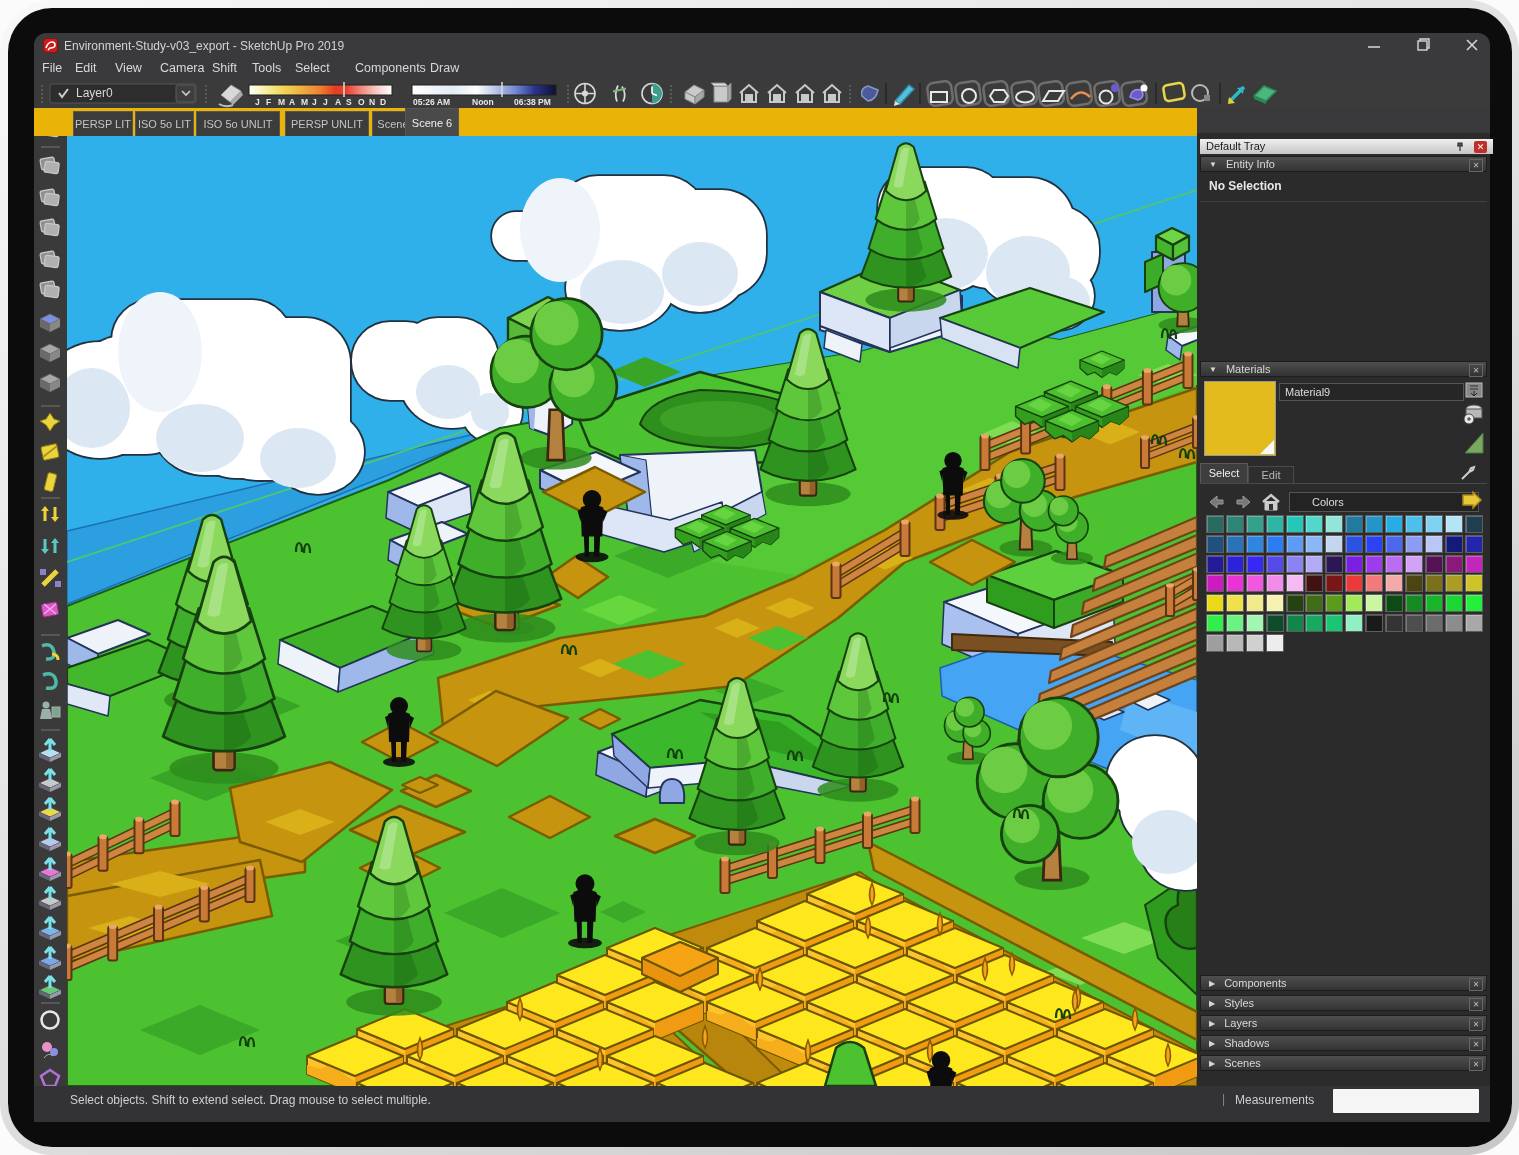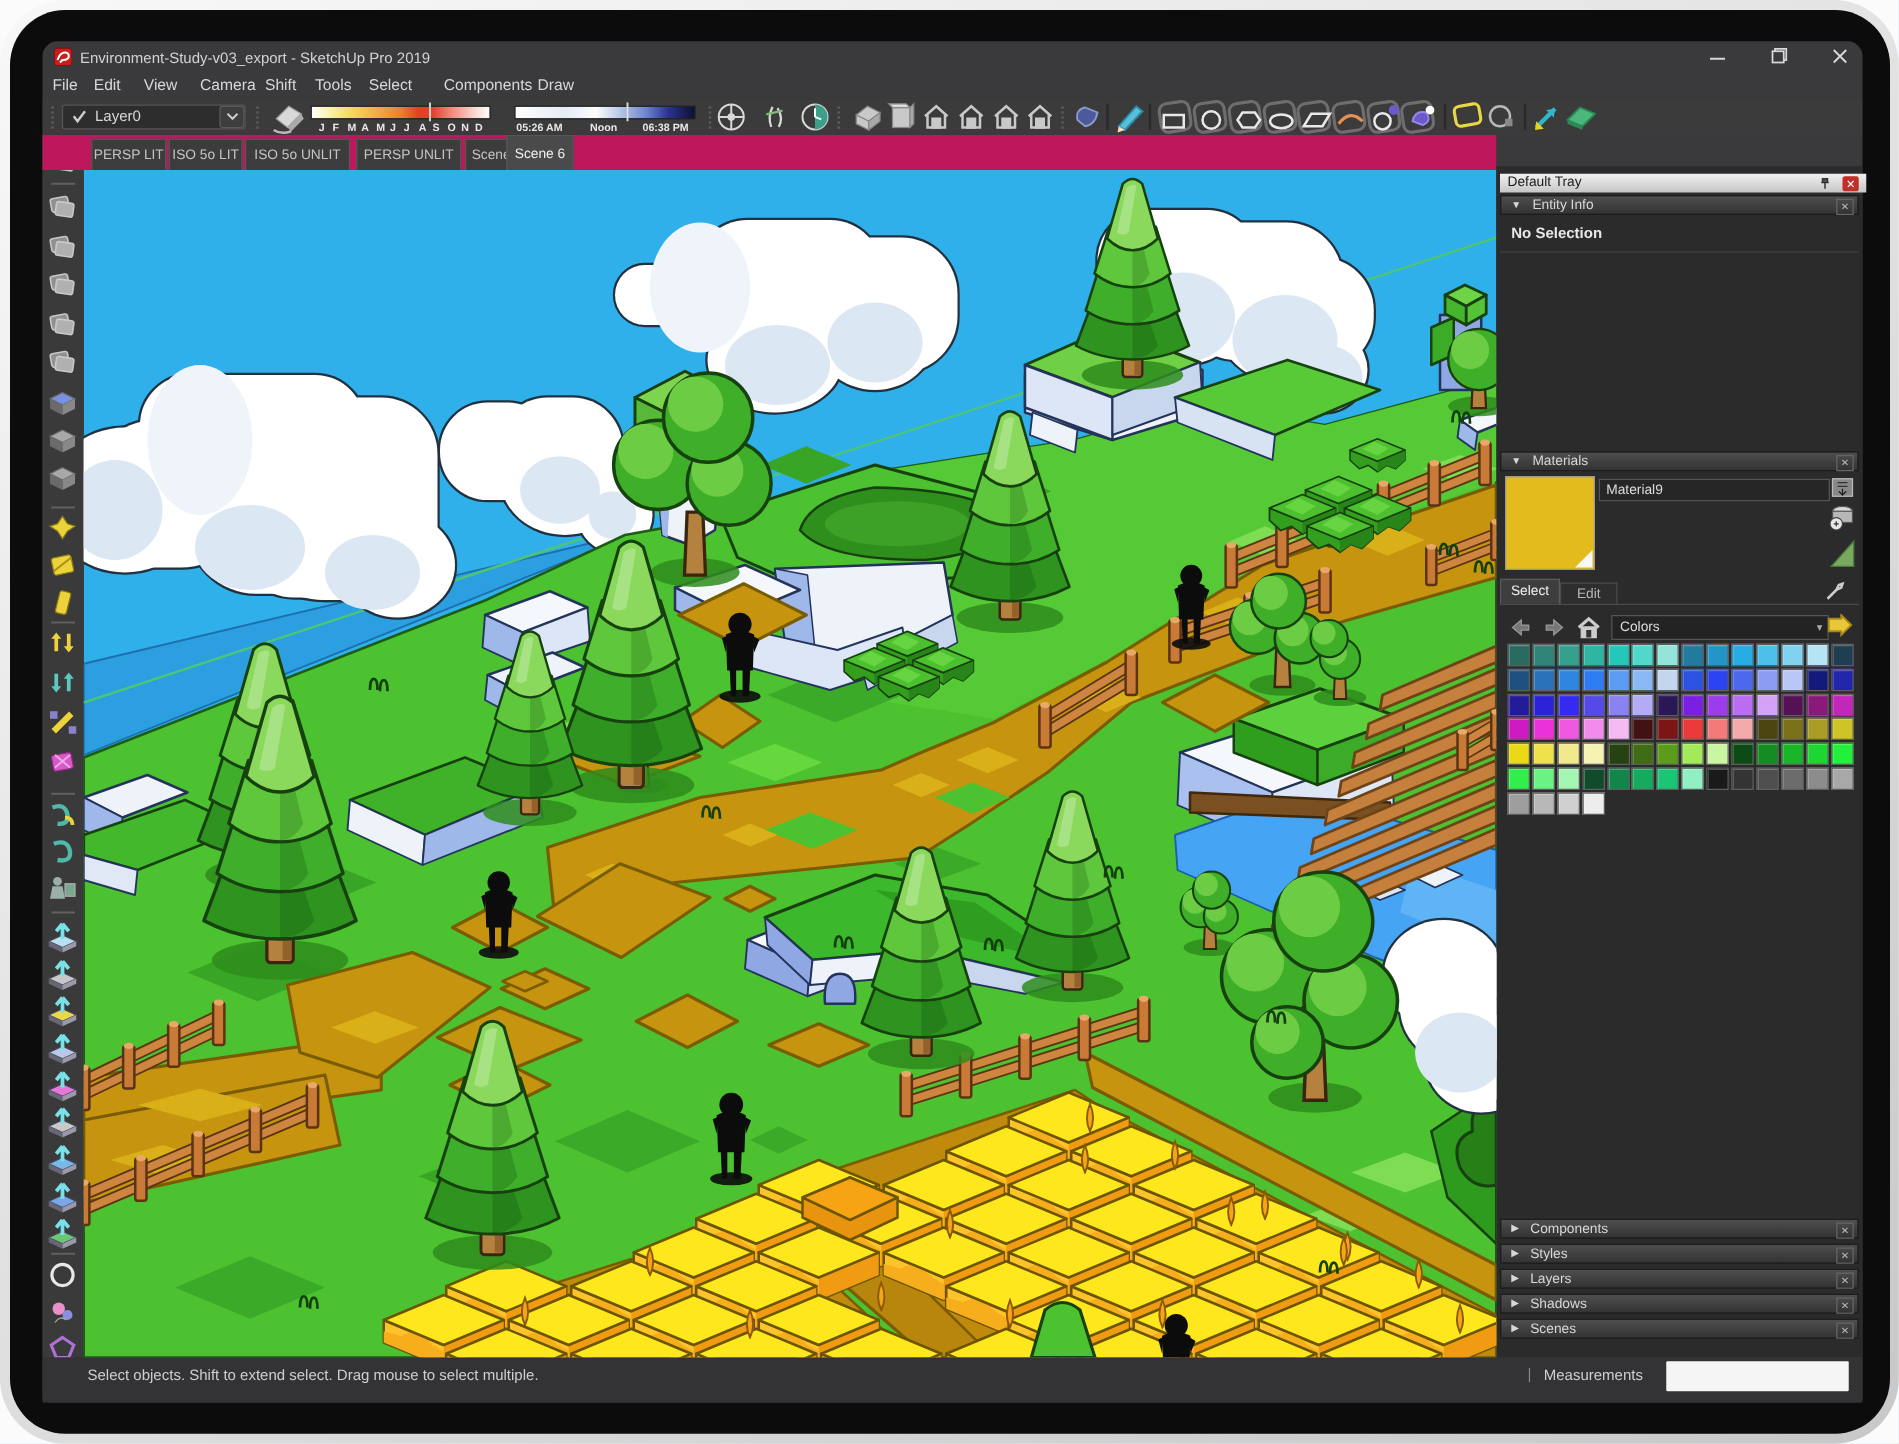--- a/index.html
+++ b/index.html
@@ -314,21 +314,21 @@
     <g transform="translate(1192,3)">
       <path d="M 3 20 L 18 5" stroke="#30b8c8" stroke-width="3.5"></path>
       <path d="M 18 5 l -7 1 l 6 6 Z" fill="#30b8c8"></path>
       <path d="M 2 22 l 7 -1 l -6 -6 Z" fill="#e8d020"></path>
     </g>
     <g transform="translate(1218,5)">
       <polygon points="2,12 12,2 24,7 14,17" fill="#4ab87a" stroke="#2a8a55" stroke-width="1.5"></polygon>
       <polygon points="2,12 14,17 14,20 2,15" fill="#2a8a55"></polygon>
     </g>
   </svg>
-<div style="position:absolute;left:34px;top:108px;width:1163px;height:28px;background:#be185d">
+<div style="position:absolute;left:34px;top:108px;width:1163px;height:28px;background:#eab308">
     <div style="position:absolute;left:39px;top:3px;width:58px;height:25px;background:#3c3c3c;border:1px solid #565656;border-bottom:none;color:#c4c4c4;font-size:11px;text-align:center;line-height:25px;white-space:nowrap">PERSP LIT</div>
     <div style="position:absolute;left:101px;top:3px;width:57px;height:25px;background:#3c3c3c;border:1px solid #565656;border-bottom:none;color:#c4c4c4;font-size:11px;text-align:center;line-height:25px;white-space:nowrap">ISO 5o LIT</div>
     <div style="position:absolute;left:162px;top:3px;width:82px;height:25px;background:#3c3c3c;border:1px solid #565656;border-bottom:none;color:#c4c4c4;font-size:11px;text-align:center;line-height:25px;white-space:nowrap">ISO 5o UNLIT</div>
     <div style="position:absolute;left:251px;top:3px;width:82px;height:25px;background:#3c3c3c;border:1px solid #565656;border-bottom:none;color:#c4c4c4;font-size:11px;text-align:center;line-height:25px;white-space:nowrap">PERSP UNLIT</div>
     <div style="position:absolute;left:338px;top:3px;width:49px;height:25px;background:#3c3c3c;border:1px solid #565656;border-bottom:none;color:#c4c4c4;font-size:11px;text-align:center;line-height:25px;white-space:nowrap">Scene 5</div>
     <div style="position:absolute;left:371px;top:0px;width:52px;height:28px;background:#4a4a4a;border:1px solid #565656;border-bottom:none;color:#f0f0f0;font-size:11px;text-align:center;line-height:28px;white-space:nowrap">Scene 6</div>
   </div>
 <div style="position:absolute;left:1197px;top:133px;width:293px;height:953px;background:#2b2b2b">
     <div style="position:absolute;left:3px;top:6px;width:287px;height:15px;background:linear-gradient(#f0f0f0,#c6c6c6);color:#1a1a1a;font-size:11px;padding-left:6px;line-height:15px">Default Tray<svg width="10" height="10" style="position:absolute;right:28px;top:3px" viewBox="0 0 10 10">
         <path d="M2 4 h6 M5 4 v5 M3 1 h4 v3 h-4 z" stroke="#333" fill="#555" stroke-width="1.2"></path>
@@ -360,21 +360,21 @@
     <div style="position:absolute;left:3px;top:350px;width:287px;height:1px;background:#4a4a4a"></div>
     <svg width="90" height="22" viewBox="0 0 90 22" style="position:absolute;left:6px;top:358px">
       <path d="M 14 5 L 7 11 L 14 17 V 13 H 20 V 9 H 14 Z" fill="#777" stroke="#999"></path>
       <path d="M 40 5 L 47 11 L 40 17 V 13 H 34 V 9 H 40 Z" fill="#777" stroke="#999"></path>
       <g transform="translate(58,2)">
         <path d="M 2 9 L 10 2 L 18 9" fill="none" stroke="#ccc" stroke-width="2.4"></path>
         <path d="M 4 8 V 17 H 16 V 8" fill="#ccc" stroke="#ccc"></path>
         <rect x="8" y="11" width="4" height="6" fill="#333"></rect>
       </g>
     </svg>
-    <div style="position:absolute;left:92px;top:359px;width:166px;height:18px;background:#232323;border:1px solid #555;color:#ddd;font-size:11px;padding-left:6px;line-height:18px">Colors<span style="position:absolute;right:4px;top:0;color:#aaa;font-size:9px">▾</span></div>
+    <div style="position:absolute;left:92px;top:359px;width:166px;height:18px;background:#232323;border:1px solid #555;color:#ddd;font-size:11px;padding-left:22px;line-height:18px">Colors<span style="position:absolute;right:4px;top:0;color:#aaa;font-size:9px">▾</span></div>
     <svg width="22" height="20" viewBox="0 0 22 20" style="position:absolute;left:264px;top:358px">
       <path d="M 2 4 h 10 v -3 l 8 8 l -8 8 v -3 h -10 z" fill="#e8c838" stroke="#a88818" stroke-width="1.5"></path>
     </svg>
     <div>
       <div style="position:absolute;left:9px;top:382px;width:16px;height:16px;background:#2a6b5f;border:1px solid #5e5e5e;box-shadow:inset 1px 1px 0 rgba(255,255,255,0.25)"></div>
       <div style="position:absolute;left:29px;top:382px;width:16px;height:16px;background:#2e8577;border:1px solid #5e5e5e;box-shadow:inset 1px 1px 0 rgba(255,255,255,0.25)"></div>
       <div style="position:absolute;left:49px;top:382px;width:16px;height:16px;background:#35a08b;border:1px solid #5e5e5e;box-shadow:inset 1px 1px 0 rgba(255,255,255,0.25)"></div>
       <div style="position:absolute;left:69px;top:382px;width:16px;height:16px;background:#2eb5a3;border:1px solid #5e5e5e;box-shadow:inset 1px 1px 0 rgba(255,255,255,0.25)"></div>
       <div style="position:absolute;left:89px;top:382px;width:16px;height:16px;background:#25c8b8;border:1px solid #5e5e5e;box-shadow:inset 1px 1px 0 rgba(255,255,255,0.25)"></div>
       <div style="position:absolute;left:108px;top:382px;width:16px;height:16px;background:#52d8cb;border:1px solid #5e5e5e;box-shadow:inset 1px 1px 0 rgba(255,255,255,0.25)"></div>

